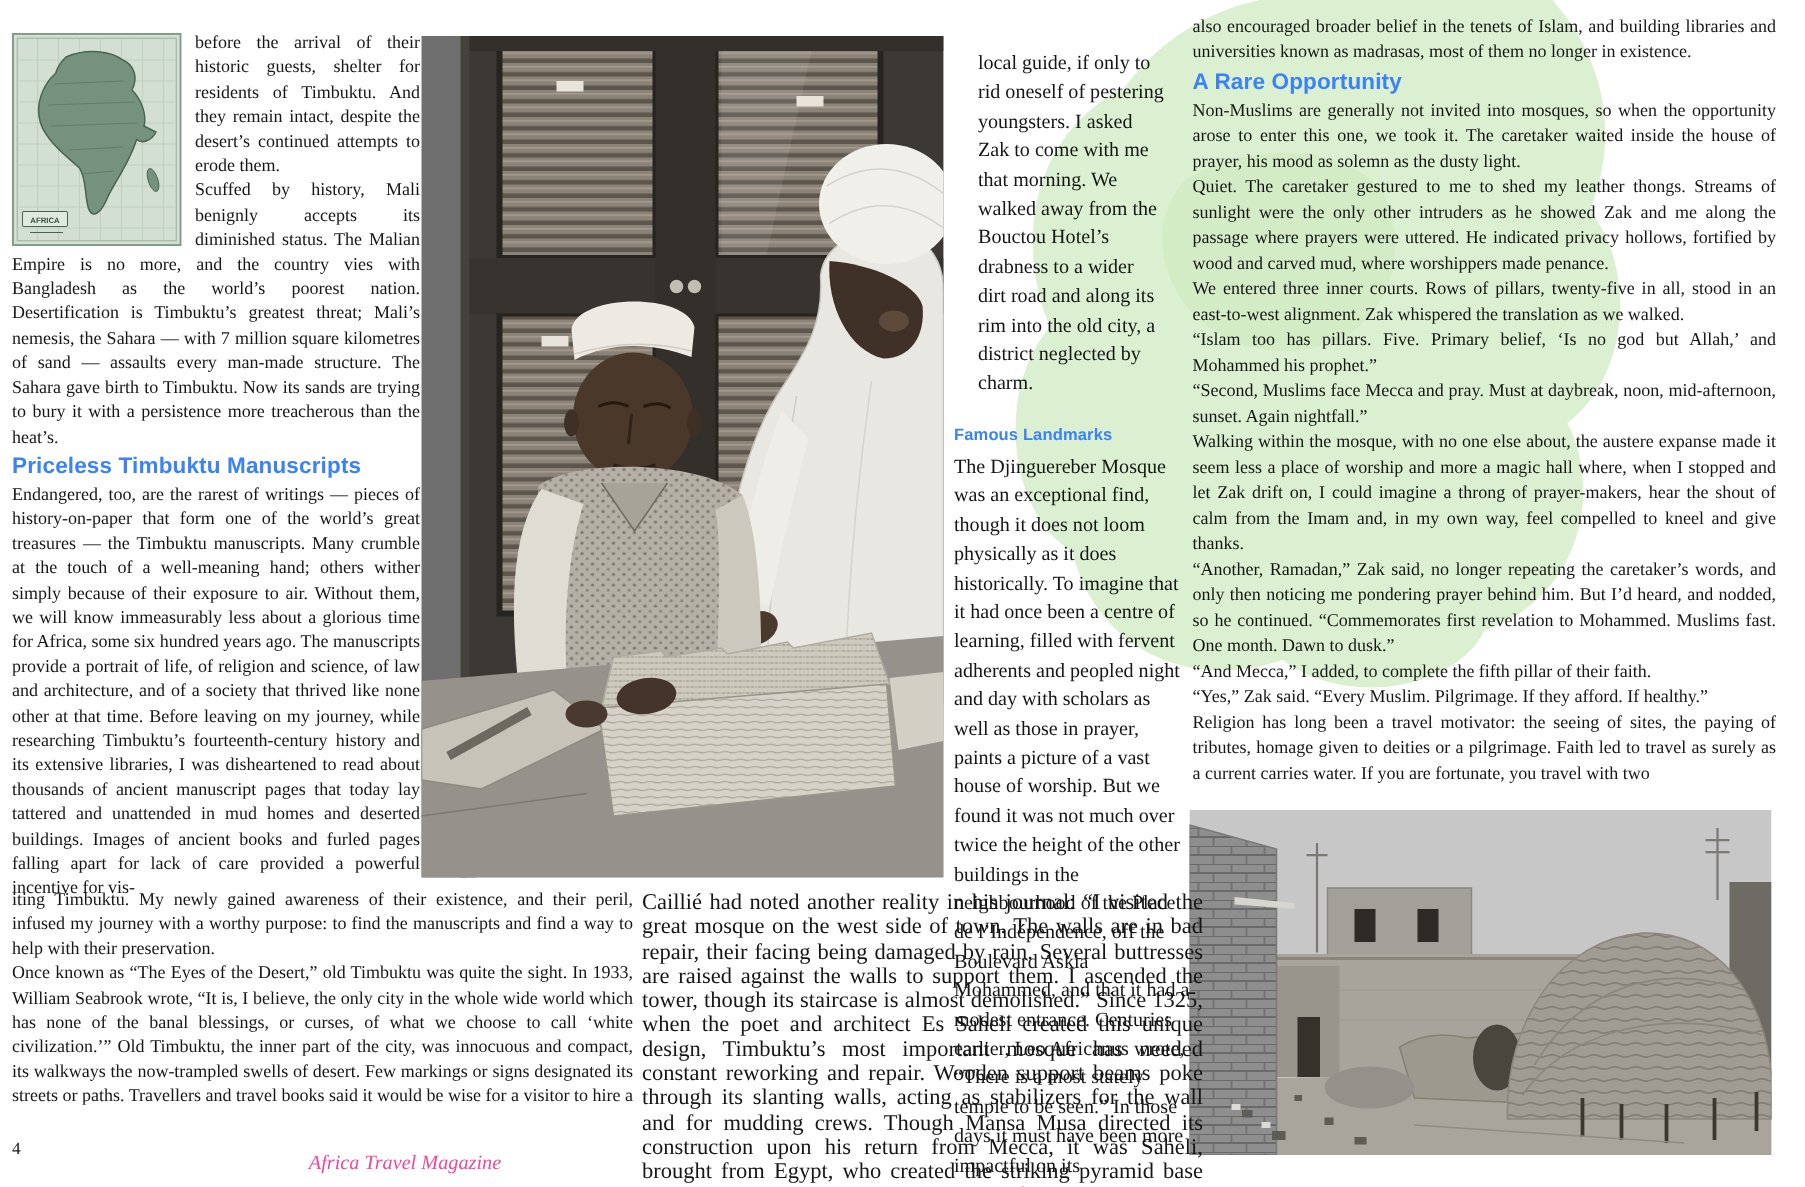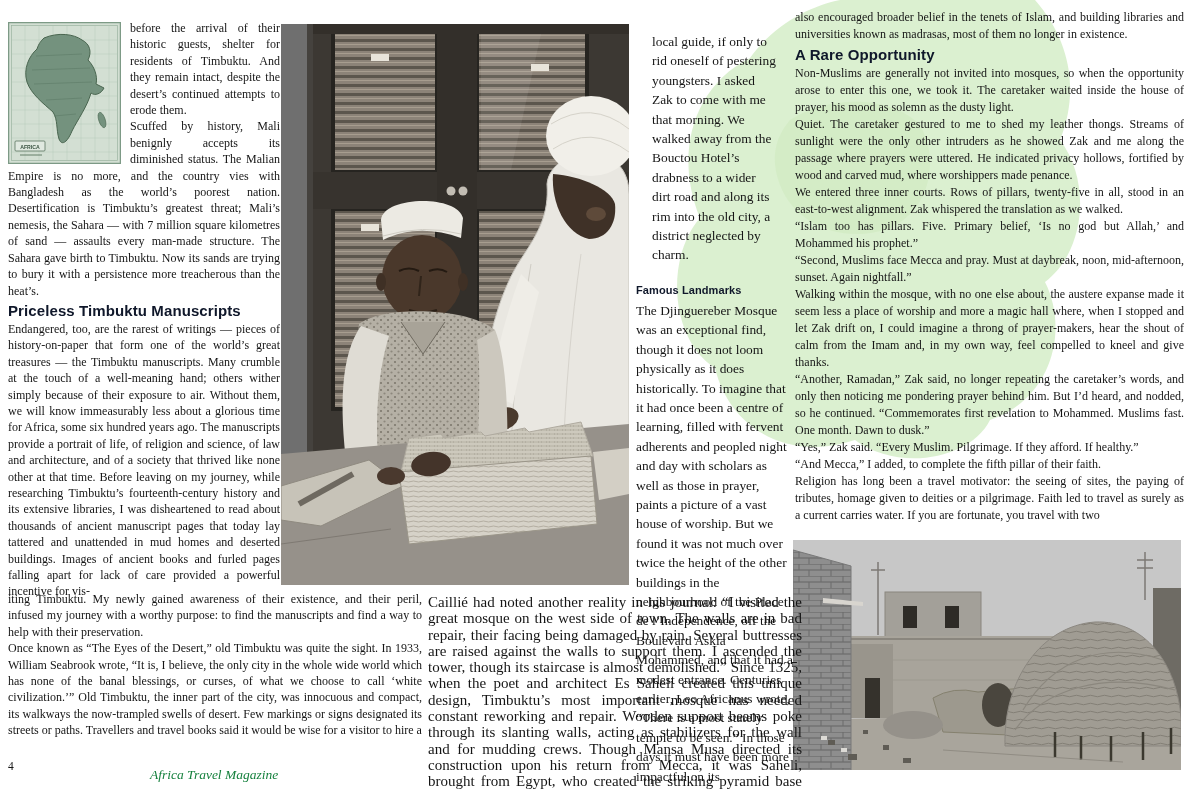--- a/index.html
+++ b/index.html
@@ -1,35 +1,35 @@
 <!DOCTYPE html>
 <html><head>
 <meta charset="utf-8">
 <style>
   html,body{margin:0;padding:0;background:#ffffff;}
   #page{position:relative;width:1203px;height:791px;background:#ffffff;overflow:hidden;
         font-family:"Liberation Serif",serif;color:#151515;text-decoration:underline;}
   .body-text{font-size:12px;line-height:16.4px;text-align:justify;}
   .body-text p{margin:0;}
   .heading{font-family:"Liberation Sans",sans-serif;font-weight:700;font-size:15px;
-           line-height:19px;letter-spacing:.1px;color:#0f172a;margin:2px 0 1px 0;}
+           line-height:19px;letter-spacing:.1px;color:#3b82f6;margin:2px 0 1px 0;}
   .abs{position:absolute;}
   #green-blob{left:640px;top:0;width:450px;height:470px;z-index:0;}
   #left-narrow{left:8px;top:20px;width:272px;z-index:3;}
   #map-figure{float:left;width:113px;height:142px;margin:2px 9px 3px 0;}
   #left-wide{left:8px;top:591px;width:414px;z-index:3;}
   #center-photo{left:281px;top:24px;width:348px;height:561px;z-index:2;}
   #mid-narrow{left:636px;top:16px;width:157px;z-index:3;font-size:13.4px;line-height:19.4px;text-align:left;}
   #mid-narrow .heading{font-size:11px;}
   #bottom-middle{left:428px;top:594px;width:374px;z-index:3;font-size:15px;line-height:16.3px;}
   #right-col{left:795px;top:9px;width:389px;z-index:3;line-height:17px;}
   #street-photo{left:793px;top:540px;width:388px;height:230px;z-index:2;}
   #page-number{left:8px;top:760px;font-size:11.5px;z-index:3;}
-  #magazine-title{left:150px;top:767px;width:240px;font-style:italic;
-                  font-size:13.5px;color:#15803d;z-index:3;}
+  #magazine-title{left:150px;top:767px;width:240px;text-align:center;font-style:italic;
+                  font-size:13.5px;color:#ec4899;z-index:3;}
   svg{display:block;}
 </style>
 </head>
 <body>
 
 <div id="page">
 
   <svg id="green-blob" class="abs" viewBox="0 0 450 470">
     <path d="M200,0 C240,-6 330,-6 395,0 C430,40 440,90 420,140 C452,182 445,252 405,282
              C430,332 410,400 350,420 C330,460 258,472 215,440 C150,462 90,430 75,368
@@ -179,22 +179,22 @@
   <div id="right-col" class="abs body-text">
     <p>also encouraged broader belief in the tenets of Islam, and building libraries and universities known as madrasas, most of them no longer in existence.</p>
     <div class="heading">A Rare Opportunity</div>
     <p>Non-Muslims are generally not invited into mosques, so when the opportunity arose to enter this one, we took it. The caretaker waited inside the house of prayer, his mood as solemn as the dusty light.</p>
     <p>Quiet. The caretaker gestured to me to shed my leather thongs. Streams of sunlight were the only other intruders as he showed Zak and me along the passage where prayers were uttered. He indicated privacy hollows, fortified by wood and carved mud, where worshippers made penance.</p>
     <p>We entered three inner courts. Rows of pillars, twenty-five in all, stood in an east-to-west alignment. Zak whispered the translation as we walked.</p>
     <p>“Islam too has pillars. Five. Primary belief, ‘Is no god but Allah,’ and Mohammed his prophet.”</p>
     <p>“Second, Muslims face Mecca and pray. Must at daybreak, noon, mid-afternoon, sunset. Again nightfall.”</p>
     <p>Walking within the mosque, with no one else about, the austere expanse made it seem less a place of worship and more a magic hall where, when I stopped and let Zak drift on, I could imagine a throng of prayer-makers, hear the shout of calm from the Imam and, in my own way, feel compelled to kneel and give thanks.</p>
     <p>“Another, Ramadan,” Zak said, no longer repeating the caretaker’s words, and only then noticing me pondering prayer behind him. But I’d heard, and nodded, so he continued. “Commemorates first revelation to Mohammed. Muslims fast. One month. Dawn to dusk.”</p>
+    <p>“And Mecca,” I added, to complete the fifth pillar of their faith.</p>
     <p>“Yes,” Zak said. “Every Muslim. Pilgrimage. If they afford. If healthy.”</p>
-    <p>“And Mecca,” I added, to complete the fifth pillar of their faith.</p>
     <p>Religion has long been a travel motivator: the seeing of sites, the paying of tributes, homage given to deities or a pilgrimage. Faith led to travel as surely as a current carries water. If you are fortunate, you travel with two</p>
   </div>
 
   <svg id="street-photo" class="abs" viewBox="0 0 388 230" preserveAspectRatio="none">
     <defs>
       <pattern id="bricks" width="22" height="12" patternUnits="userSpaceOnUse">
         <rect width="22" height="12" fill="#8e8e8e"></rect>
         <line x1="0" y1="0" x2="22" y2="0" stroke="#6a6a6a" stroke-width="1.2"></line>
         <line x1="0" y1="6" x2="22" y2="6" stroke="#6a6a6a" stroke-width="1.2"></line>
         <line x1="6" y1="0" x2="6" y2="6" stroke="#6a6a6a" stroke-width="1"></line>

